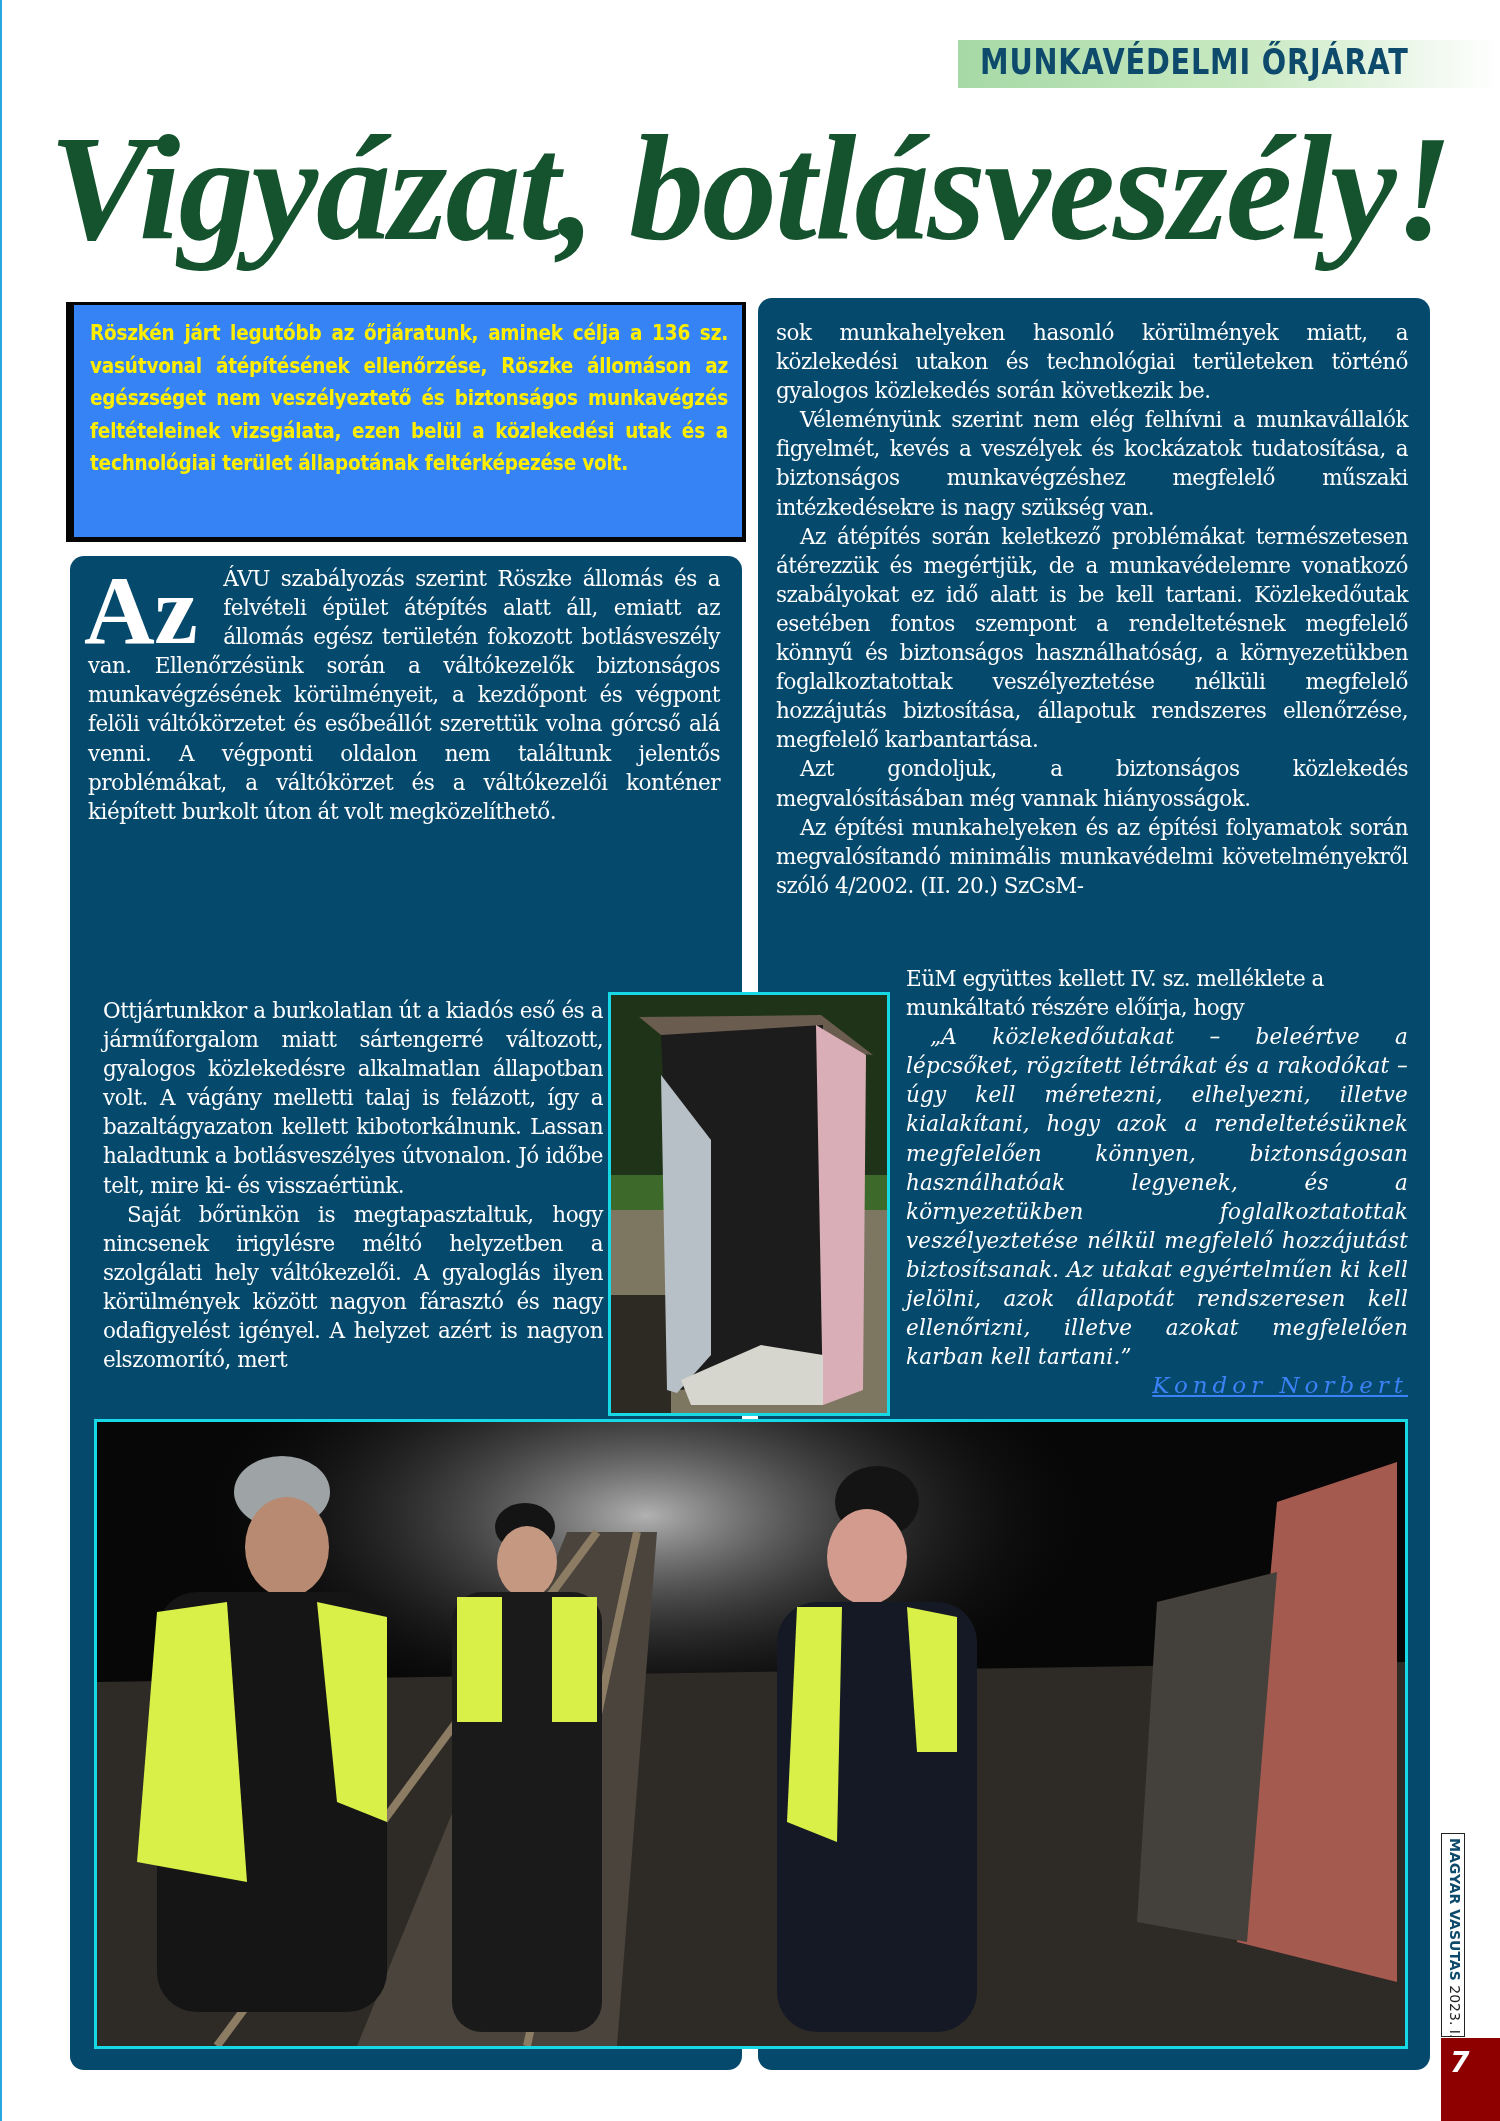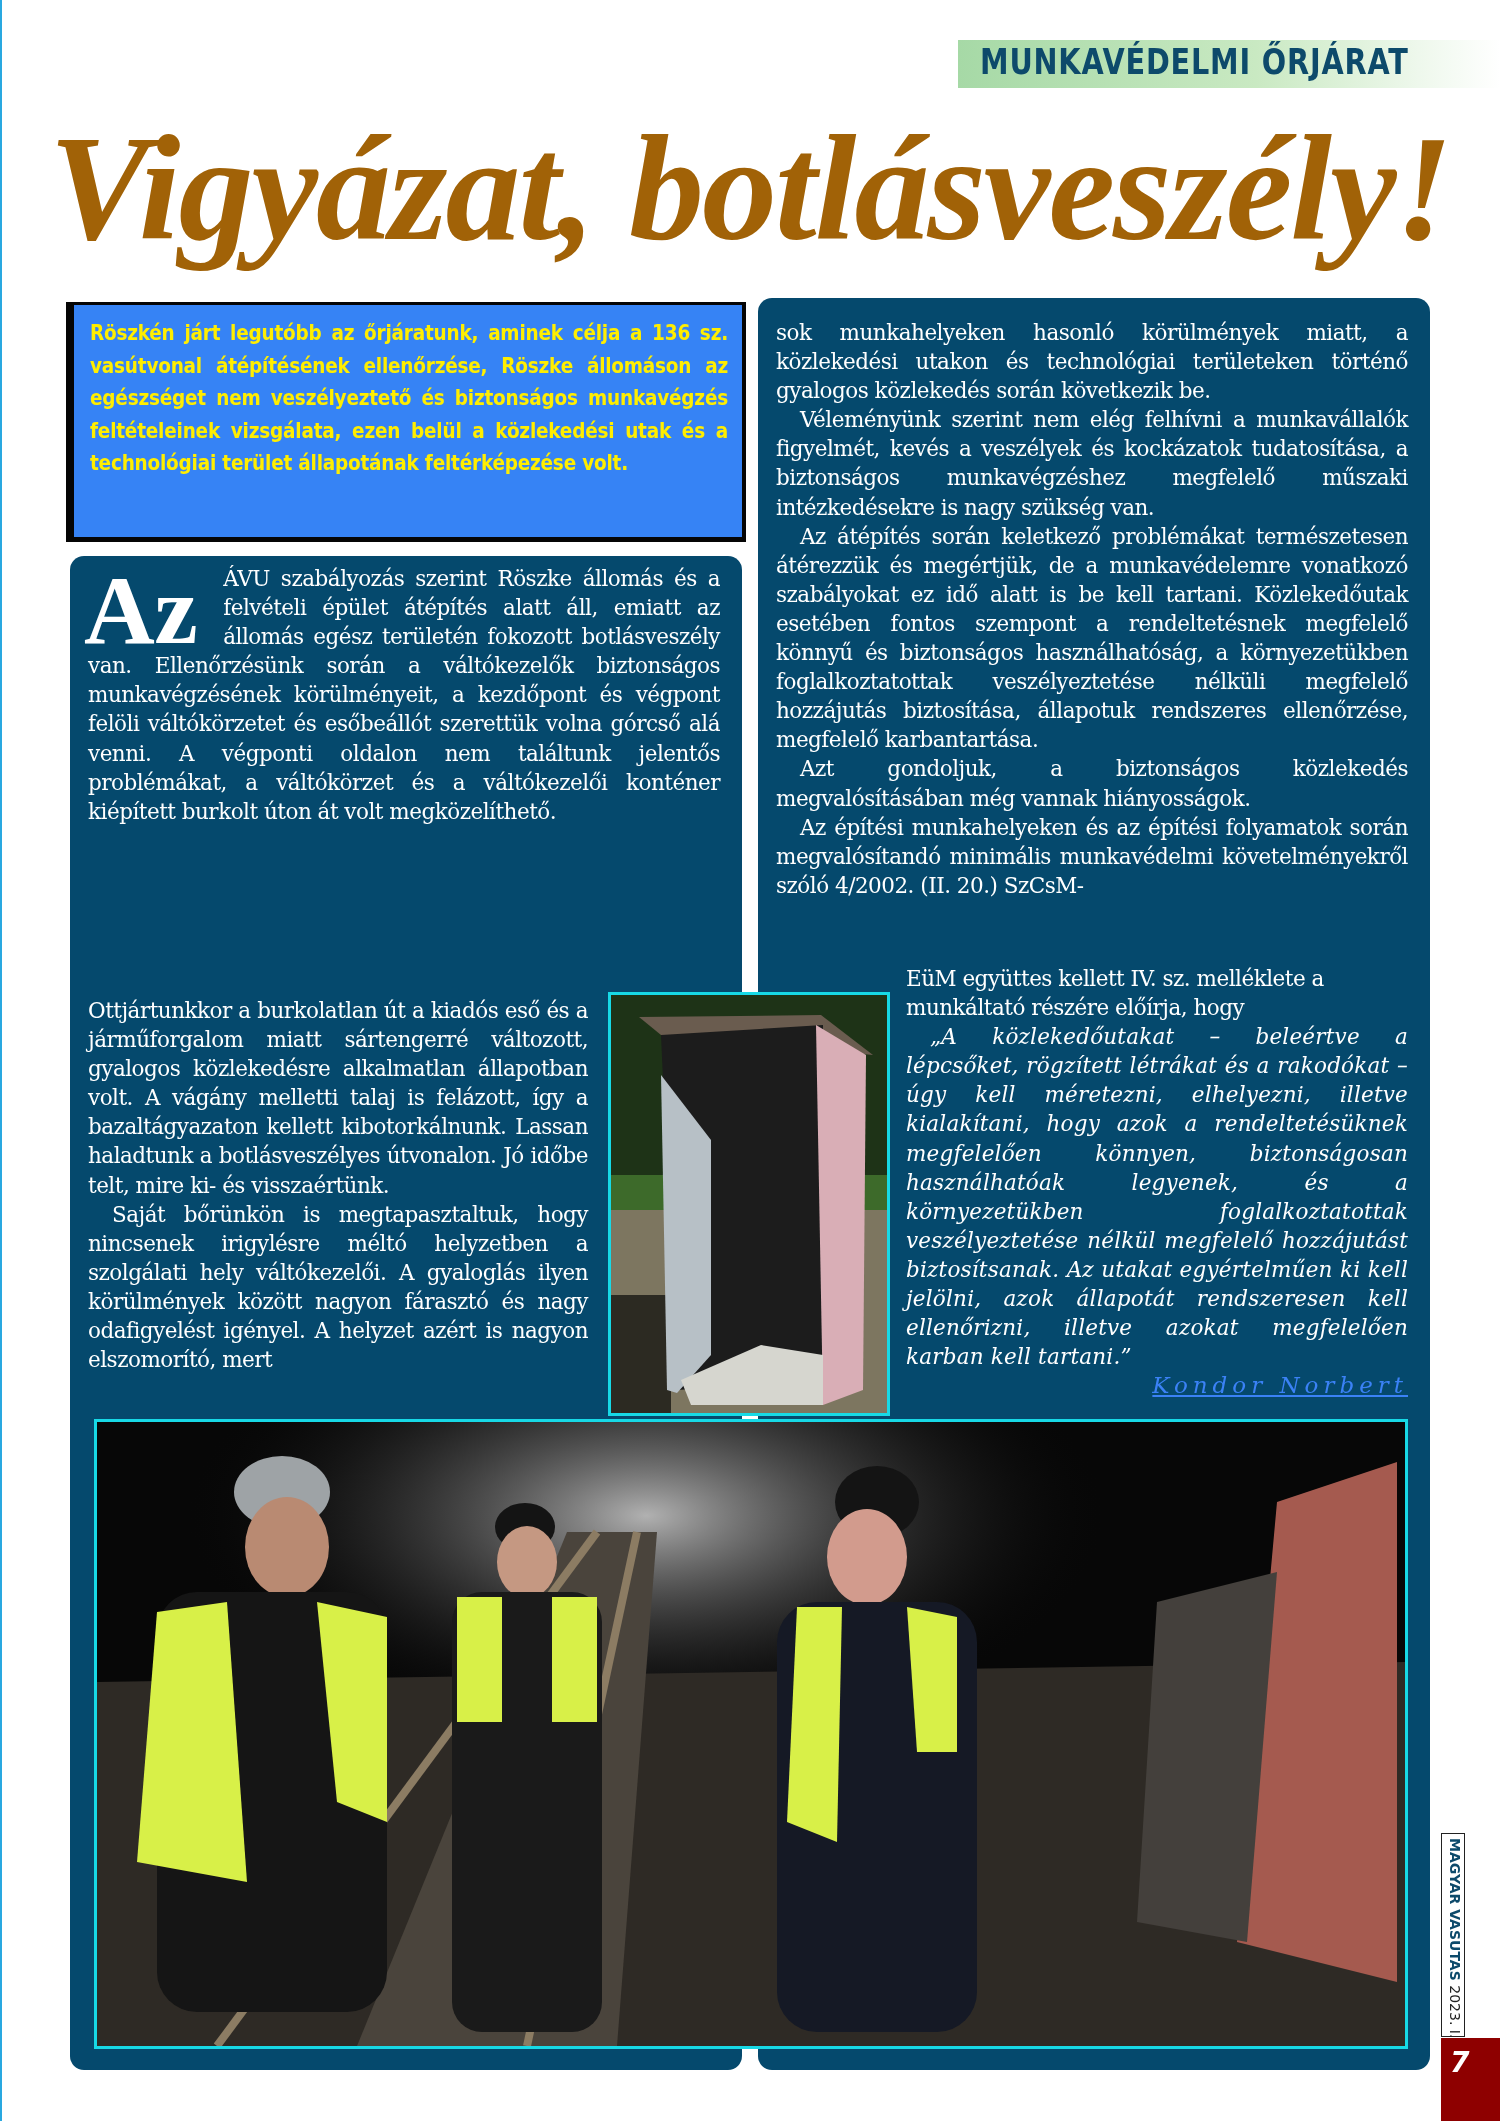--- a/index.html
+++ b/index.html
@@ -9,41 +9,41 @@
 
   
   .section-band { position: absolute; left: 958px; top: 40px; width: 542px; height: 48px;
                   background: linear-gradient(90deg, #a6d9a6 0%, #c9e9c2 55%, #eef8ec 85%, #ffffff 100%); }
   .section-label { position: absolute; left: 980px; top: 42px; font-family: "DejaVu Sans", sans-serif;
                    font-weight: bold; font-size: 35px; letter-spacing: 1px; color: #0d4a6b;
                    transform: scaleX(0.82); transform-origin: left center; white-space: nowrap; }
 
   .title { position: absolute; left: 0; top: 108px; width: 1500px; text-align: center;
            font-family: "Liberation Serif", serif; font-style: italic; font-weight: bold;
-           font-size: 150px; line-height: 160px; color: #a16207; letter-spacing: -2px; }
+           font-size: 150px; line-height: 160px; color: #14532d; letter-spacing: -2px; }
 
   
   .lead-shadow { position: absolute; left: 66px; top: 302px; width: 680px; height: 240px; background: #050505; }
   .lead-box { position: absolute; left: 74px; top: 305px; width: 668px; height: 232px; background: #3683f5;
               box-sizing: border-box; padding: 12px 14px 0 16px; }
   .lead-text { font-family: "DejaVu Sans Condensed", "DejaVu Sans", sans-serif; font-weight: bold; font-size: 20.5px;
                line-height: 32.5px; color: #ffee00; text-align: justify; letter-spacing: -0.2px; }
 
   
   .panel { position: absolute; background: #05496d; border-radius: 14px; }
   .panel-left { left: 70px; top: 556px; width: 672px; height: 1514px; }
   .panel-right { left: 758px; top: 298px; width: 672px; height: 1772px; }
 
   .body-text { font-family: "DejaVu Serif", serif; color: #ffffff; font-size: 21.5px; line-height: 29.1px;
                text-align: justify; letter-spacing: -0.5px; }
   .body-text p { margin: 0; text-indent: 0; }
   .body-text p.indent { text-indent: 24px; }
 
   .col-left { position: absolute; left: 88px; top: 564px; width: 632px; }
-  .col-left-narrow { position: absolute; left: 88px; top: 996px; width: 500px; }
+  .col-left-narrow { position: absolute; left: 103px; top: 996px; width: 500px; }
   .col-right { position: absolute; left: 776px; top: 318px; width: 632px; }
   .col-right-narrow { position: absolute; left: 906px; top: 964px; width: 502px; }
 
   .dropcap { float: left; font-family: "Liberation Serif", serif; font-weight: bold; font-size: 98px;
              line-height: 80px; margin: 6px 26px 0 -4px; color: #ffffff; }
 
   .quote { font-style: italic; letter-spacing: 0.2px; }
   .author { position: absolute; right: 92px; top: 1372px; font-family: "DejaVu Serif", serif; font-style: italic;
             font-size: 23px; letter-spacing: 5px; color: #3b82f6; text-decoration: underline; }
 

